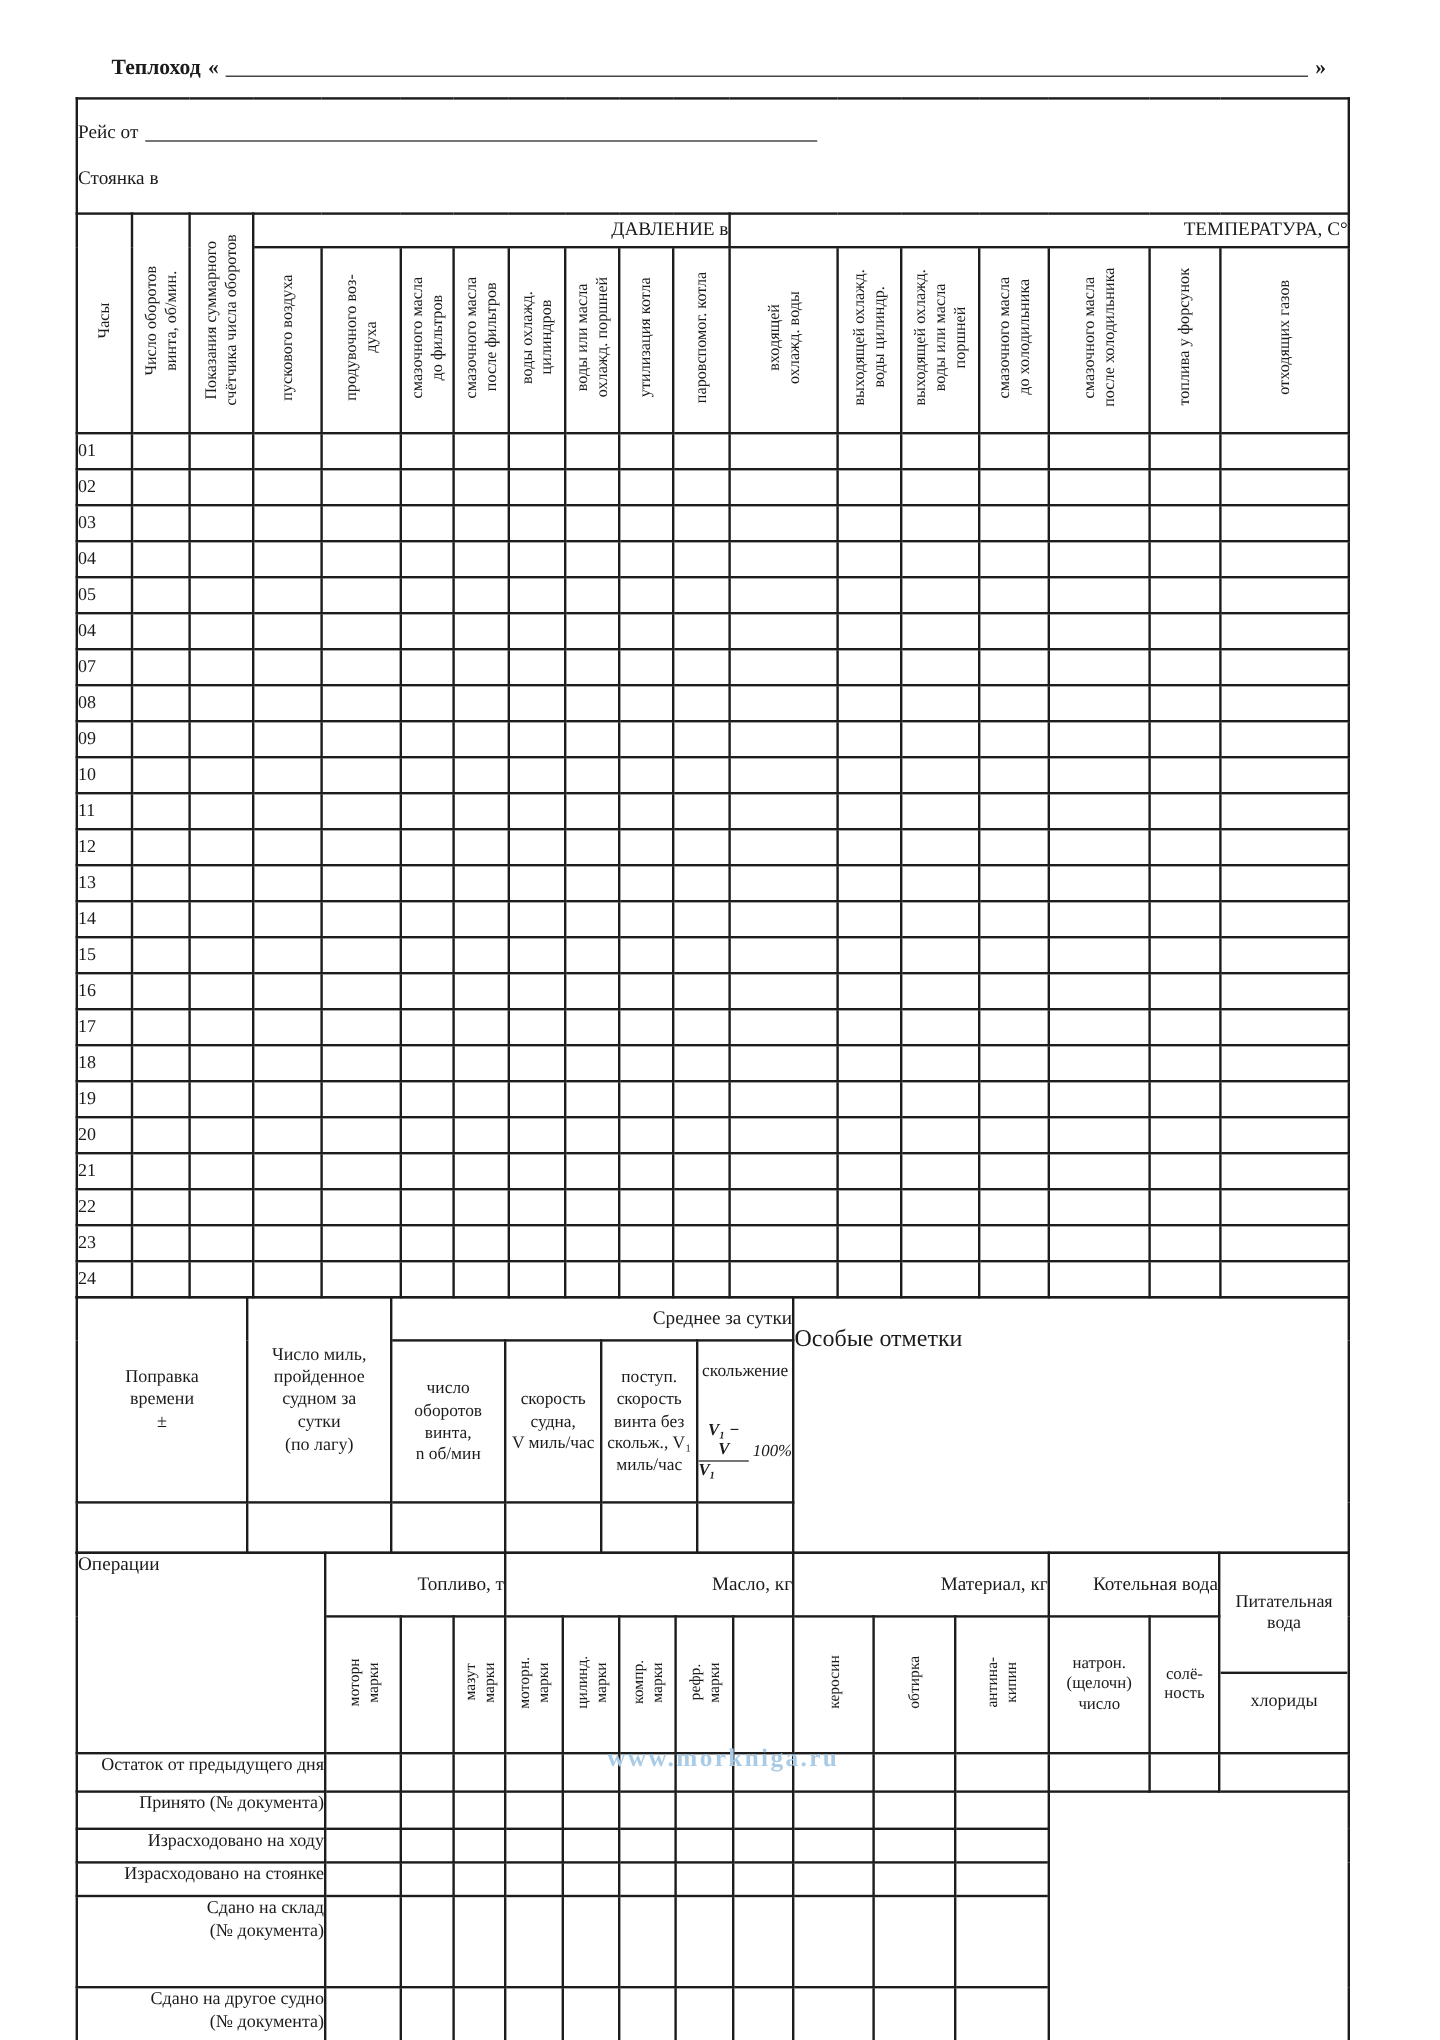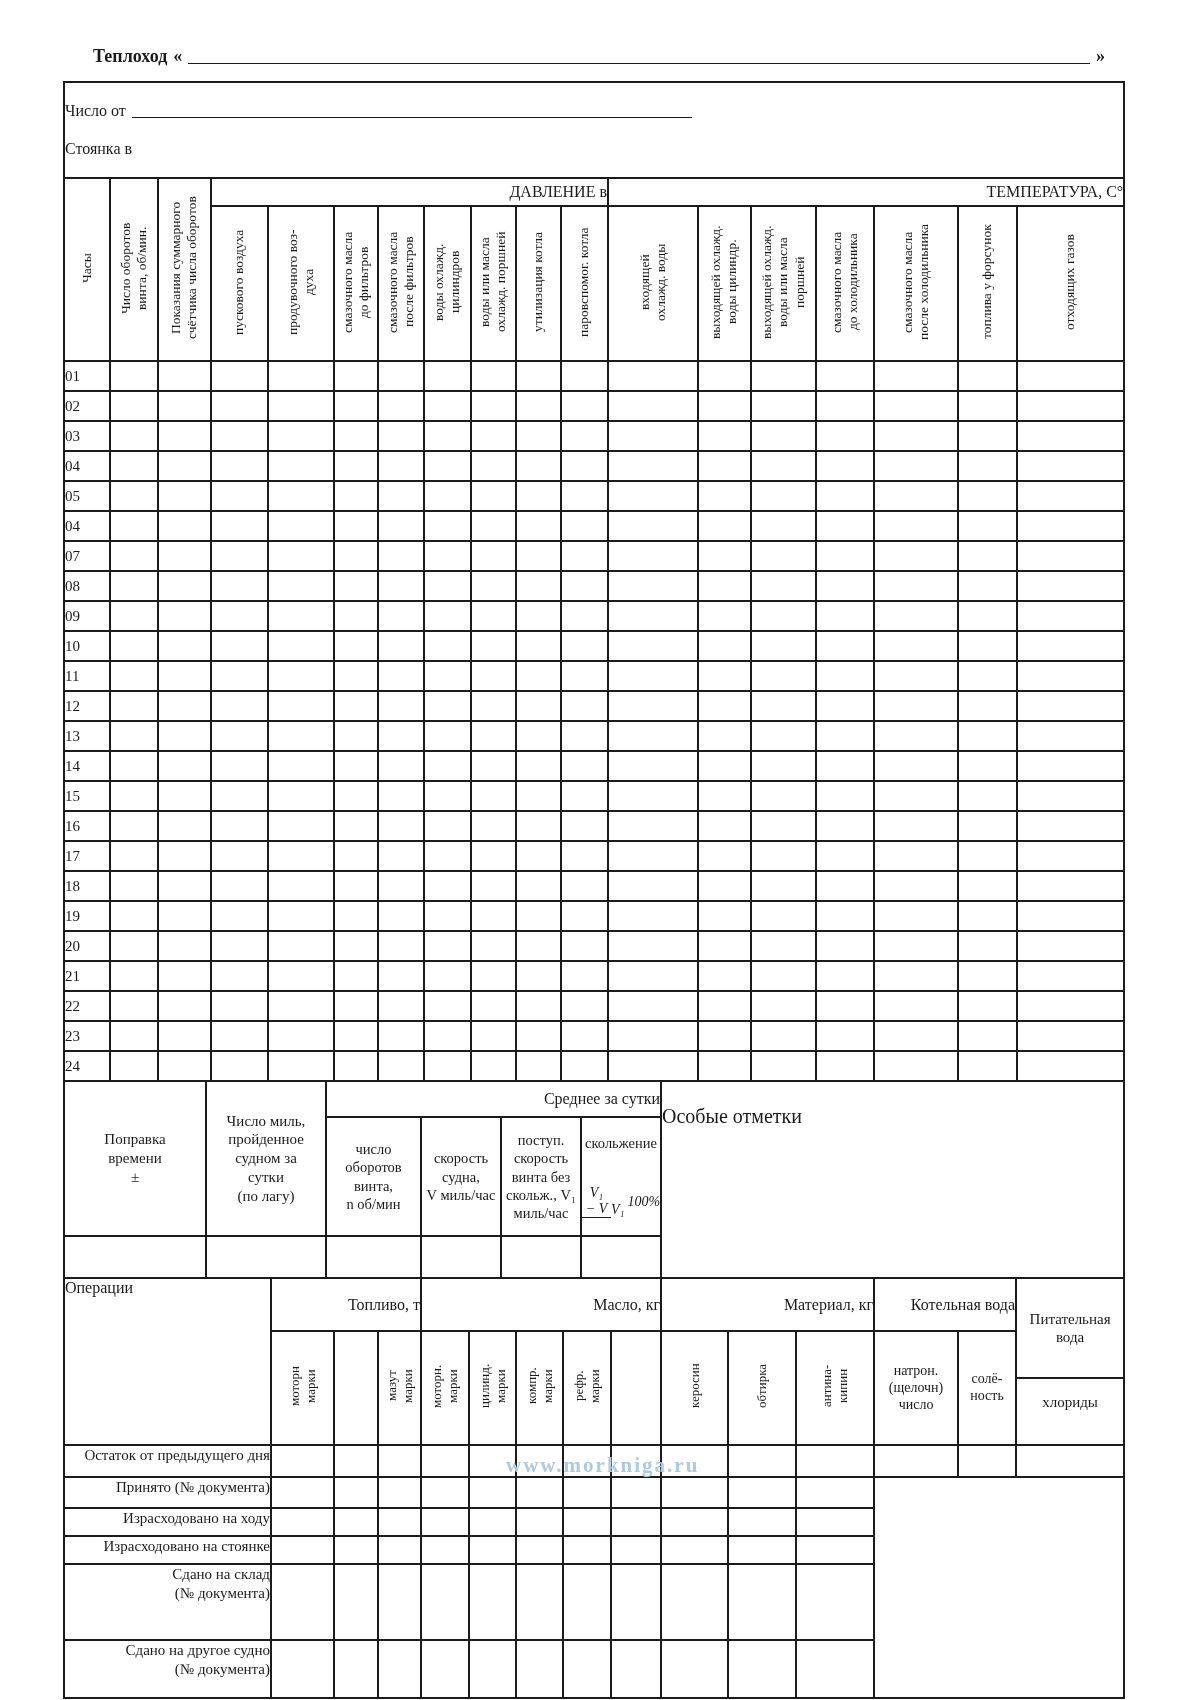--- a/index.html
+++ b/index.html
@@ -29,21 +29,21 @@
   
   .hour-label{padding:0 0 0 6px;font-size:15px;text-align:left;vertical-align:middle;}
   tbody.hours tr{height:30px;}
   
   .center{text-align:center;vertical-align:middle;font-size:15px;line-height:1.25;padding:2px;}
   .sub{font-size:14.5px;}
   .notes{vertical-align:top;text-align:left;font-size:20px;padding:6px 8px;}
   .slip-cell{vertical-align:top;text-align:center;font-size:14.5px;padding:3px 2px;}
   .formula{display:flex;align-items:center;justify-content:center;gap:3px;
            font-size:14px;margin-top:16px;font-style:italic;}
-  .frac{display:inline-flex;flex-direction:row;align-items:flex-end;line-height:1.15;}
+  .frac{display:inline-flex;flex-direction:column;align-items:flex-start;line-height:1.15;font-weight:bold;}
   .frac .num{border-bottom:1.5px solid #1b1b1b;padding:0 3px;}
   
   .op-head{vertical-align:top;text-align:left;font-size:16px;padding:4px 8px;}
   .op-label{vertical-align:top;text-align:right;font-size:15px;line-height:1.25;padding:4px 6px;}
   .boiler-sub{text-align:center;vertical-align:middle;font-size:14px;line-height:1.2;}
   .feed-cell-head{padding:0;vertical-align:top;}
   .feed-top{height:62px;display:flex;align-items:center;justify-content:center;
             text-align:center;font-size:15px;line-height:1.2;padding:0 6px;white-space:normal;}
   .feed-bottom{border-top:2px solid #1c1c1c;height:47px;display:flex;align-items:center;
             justify-content:center;font-size:15px;}
@@ -81,21 +81,21 @@
         <col style="width:65px">
         <col style="width:58px">
       <col style="width:84px">
         <col style="width:59px">
         <col style="width:107px">
     </colgroup>
     <thead>
       <tr style="height:42px">
         <td colspan="18" class="band-cell">
           <div class="band-line">
-            <span>Число от</span>
+            <span>Рейс от</span>
             <span class="uline"></span>
           </div>
           <div class="band-line">
             <span>Стоянка в</span>
           </div>
         </td>
       </tr>
       <tr style="height:28px">
         <th rowspan="2" class="rot-cell"><div class="rot rot-tall">Часы</div></th>
         <th rowspan="2" class="rot-cell"><div class="rot rot-tall">Число оборотов

